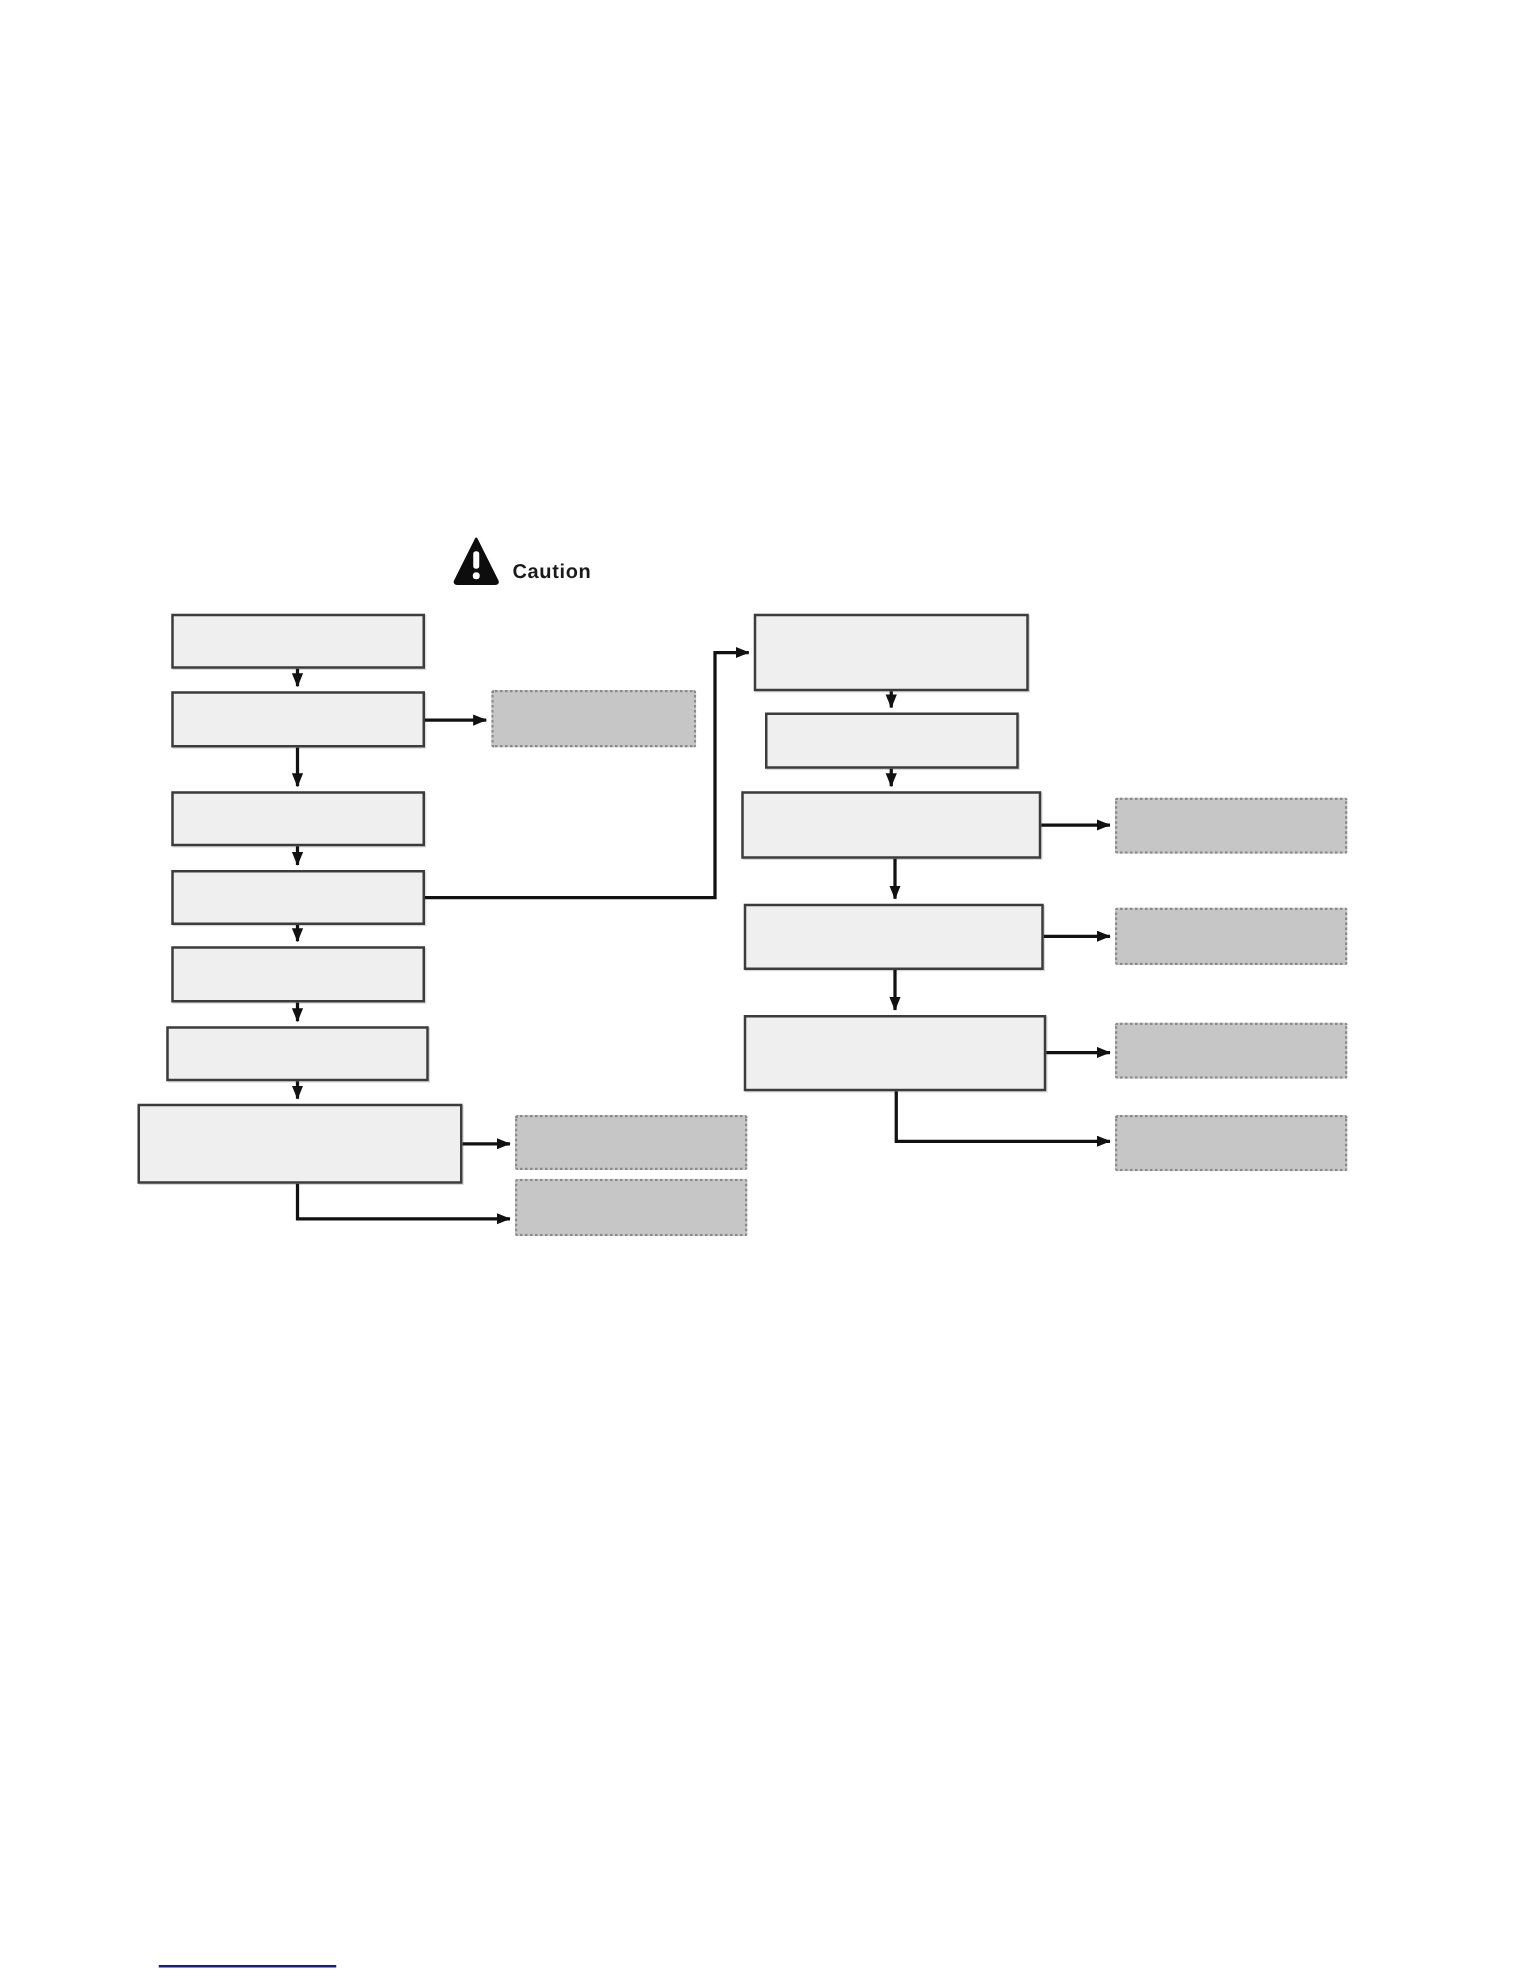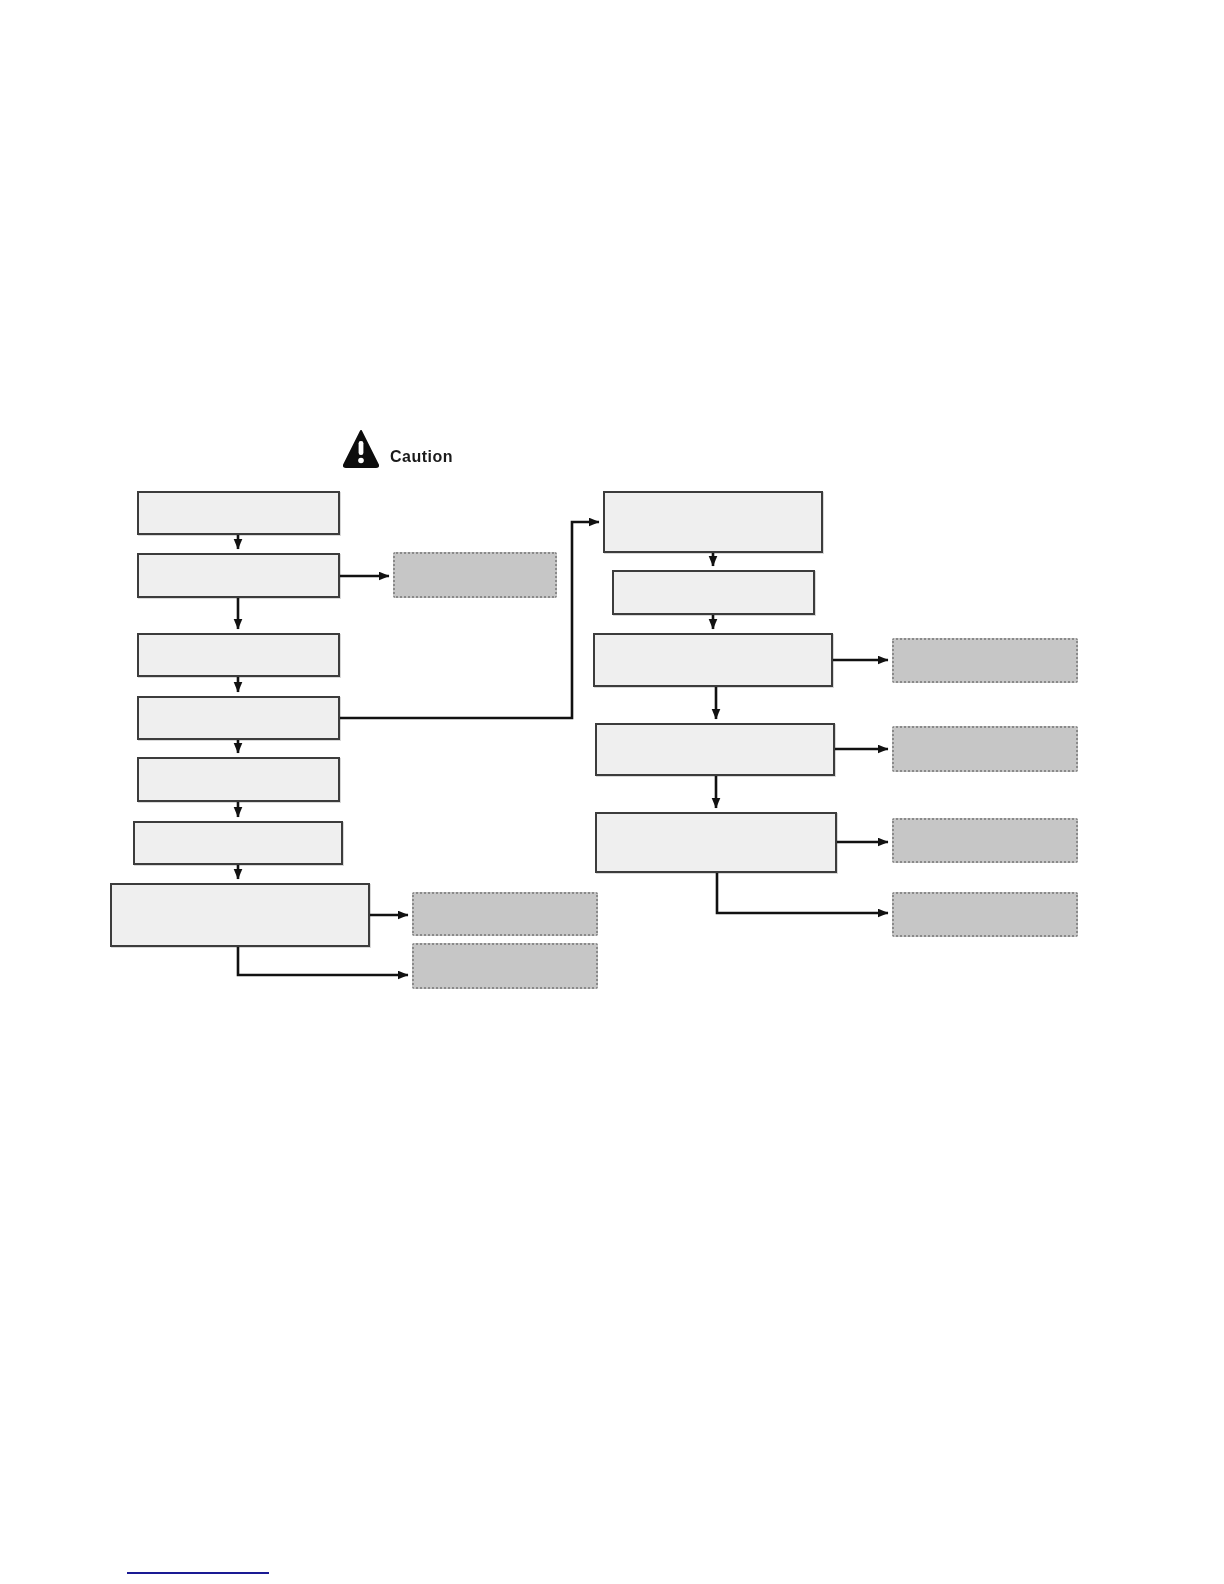--- a/index.html
+++ b/index.html
@@ -10,21 +10,21 @@
   }
   .page {
     position: relative;
     width: 1224px;
     height: 1584px;
     background: #ffffff;
     overflow: hidden;
   }
   .caution-header {
     position: absolute;
-    left: 342px;
+    left: 362px;
     top: 429px;
     display: flex;
     align-items: center;
     gap: 10px;
   }
   .caution-label {
     font-size: 16px;
     font-weight: bold;
     color: #1a1a1a;
     letter-spacing: 0.5px;

